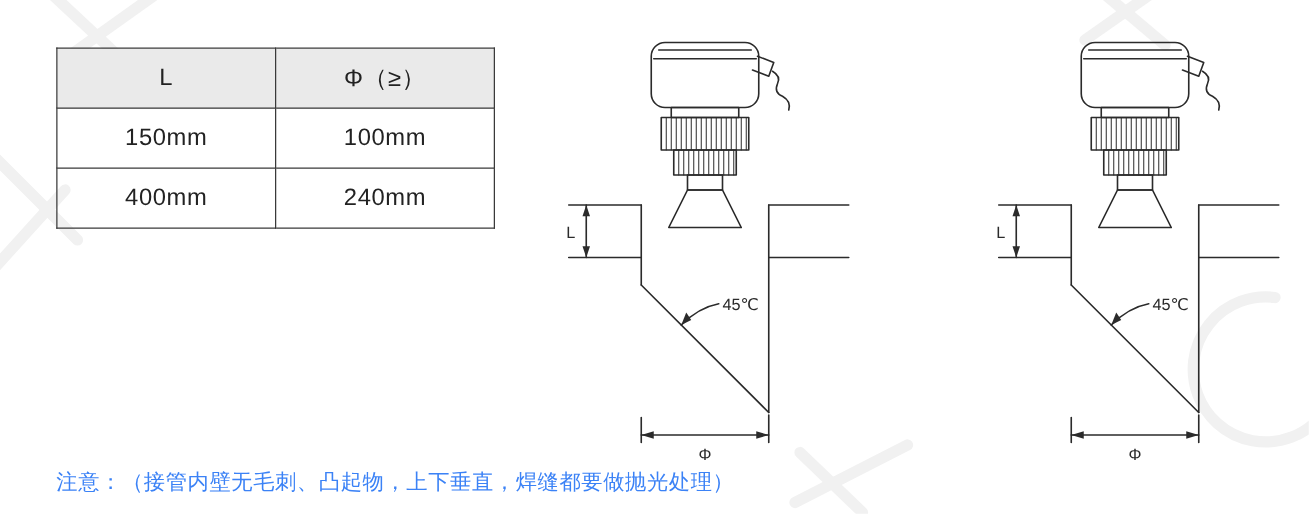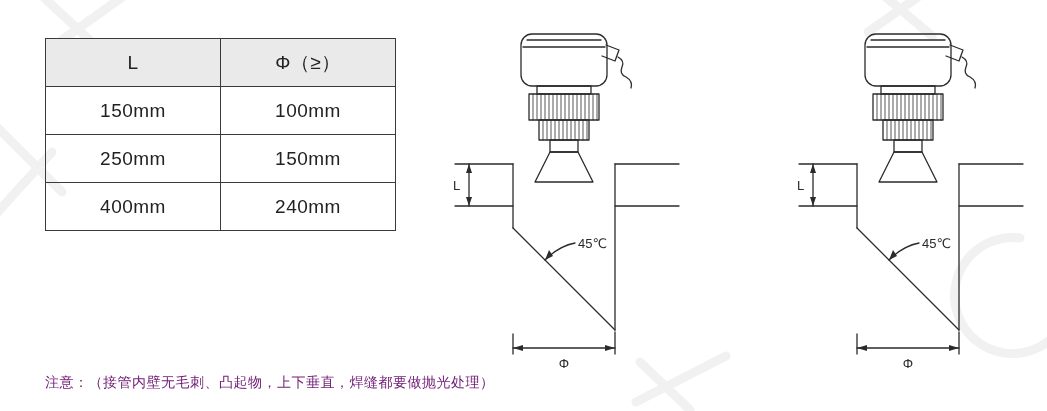--- a/index.html
+++ b/index.html
@@ -27,21 +27,21 @@
   }
   .spec-table th{background:#eaeaea;}
   
   .diagram{position:absolute;top:28px;}
   .diagram.left{left:447px;}
   .diagram.right{left:791px;}
   svg text{font-family:"Liberation Sans","DejaVu Sans",sans-serif;}
   
   .note{
     position:absolute;left:45px;top:374px;
-    font-size:14px;color:#701a75;letter-spacing:0.5px;
+    font-size:17px;color:#3b82f6;letter-spacing:0.5px;
     white-space:nowrap;
     text-align:right;
   }
 </style>
 </head>
 <body>
 
 <div class="page">
 
   <svg class="watermark" width="1047" height="411" viewBox="0 0 1047 411">
@@ -62,24 +62,20 @@
     <thead>
       <tr>
         <th>L</th>
         <th>Φ（≥）</th>
       </tr>
     </thead>
     <tbody>
       <tr>
         <td>150mm</td>
         <td>100mm</td>
-      </tr>
-      <tr>
-        <td>250mm</td>
-        <td>150mm</td>
       </tr>
       <tr>
         <td>400mm</td>
         <td>240mm</td>
       </tr>
     </tbody>
   </table>
 
   <svg class="diagram left" width="240" height="345" viewBox="0 0 240 345">
     <g stroke="#2b2b2b" stroke-width="1.3" fill="none" stroke-linecap="round" stroke-linejoin="round">

